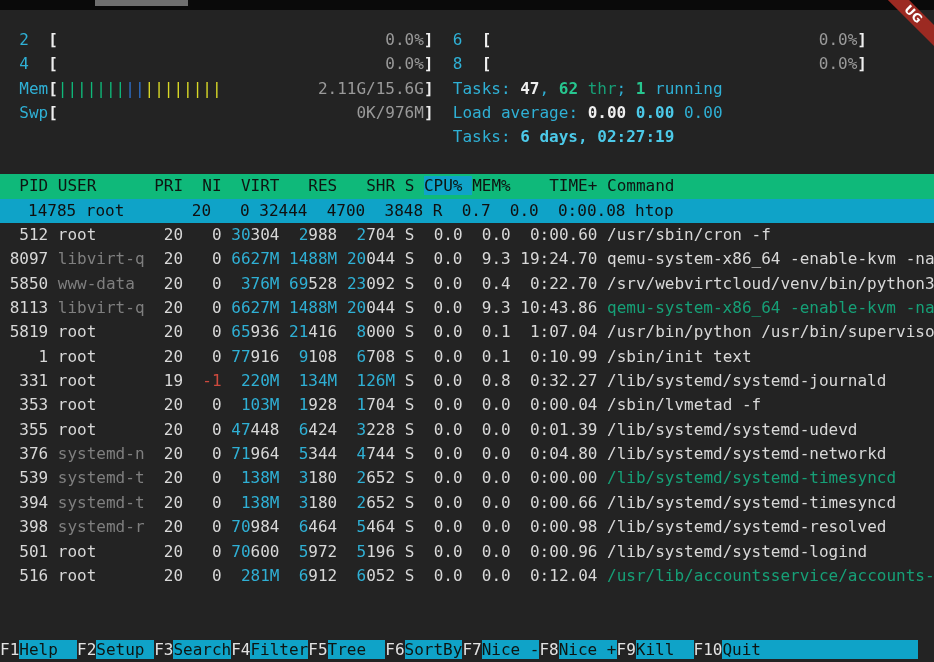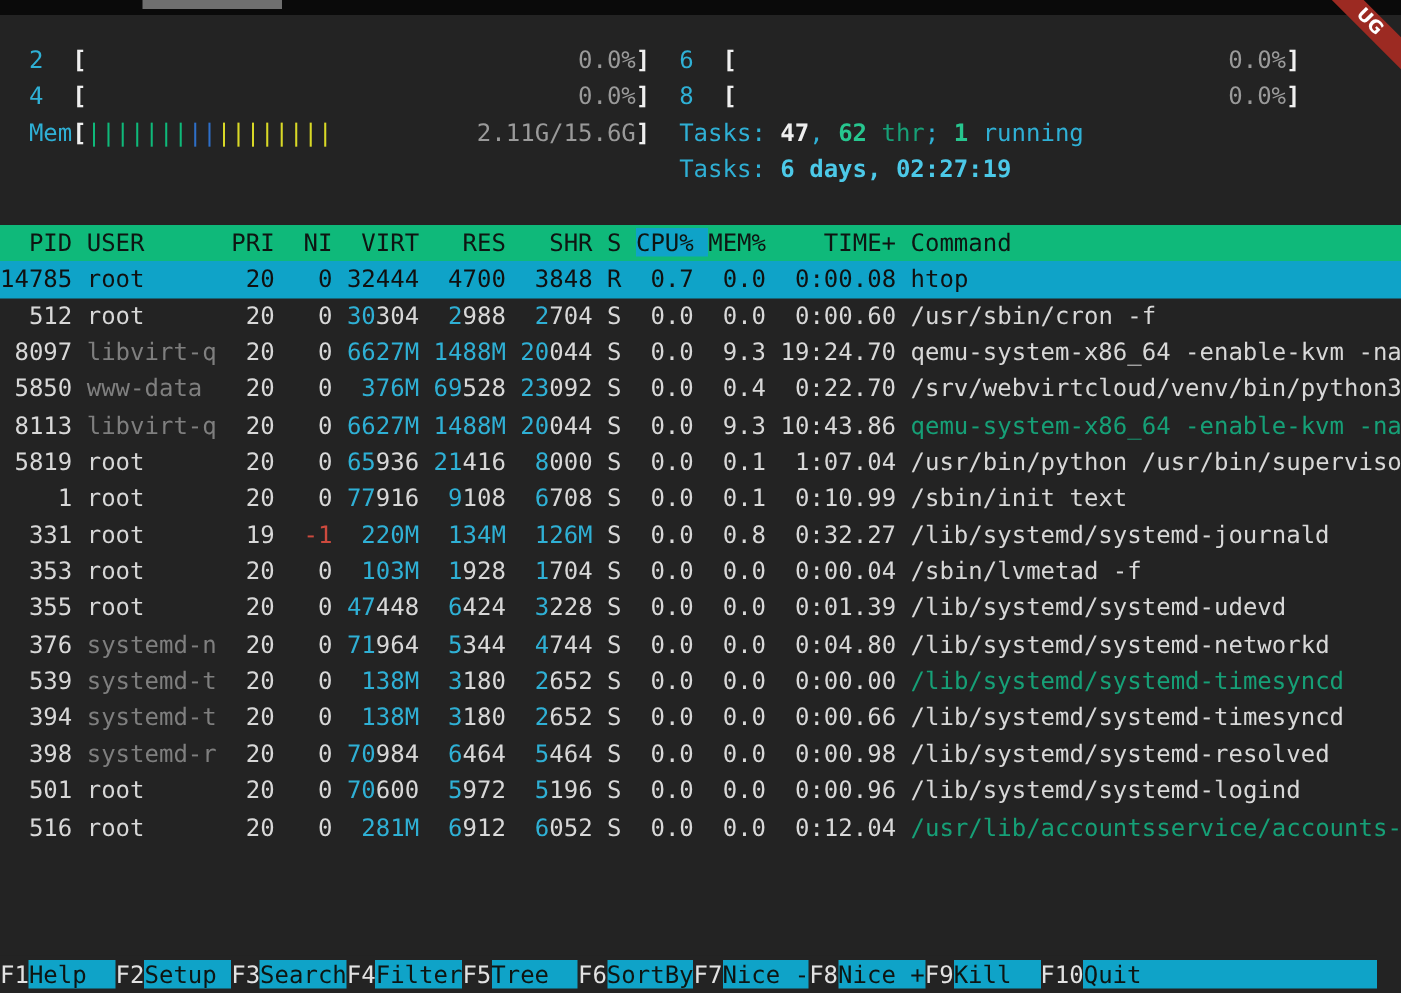--- a/index.html
+++ b/index.html
@@ -21,40 +21,41 @@
   .c-gray{color:var(--gray);}
   .c-dim{color:var(--dim);}
   .c-red{color:var(--red);}
   .c-br{color:var(--bright);font-weight:bold;}
   .p-g{color:var(--pgreen);}
   .p-b{color:var(--pblue);}
   .p-y{color:var(--pyellow);}
   .thead{background:var(--hgreen);}
   .thead span{color:#0e1512;margin-top:9px;}
   .thead .sort{background:var(--hcyan);}
-  .sel{background:var(--hcyan);}
+  .sel{background:var(--hcyan);padding-left:28px;}
   .sel span{color:var(--seltext) !important;font-weight:normal;}
   .fnbar{position:absolute;left:0;right:16px;bottom:0;height:25px;line-height:25px;
          white-space:pre;background:var(--bg);overflow:hidden;}
   .fk{color:#e2e2e2;}
   .fl{background:var(--hcyan);color:#0e1512;}
 </style>
 </head>
 <body>
 
 <div id="screen" style="--bg: #232323; --strip: #0a0a0a; --tab: #6f6f6f; --ribbon: #9c2a22; --hgreen: #0fb97a; --hcyan: #0fa3c8; --white: #d8d8d8; --bright: #efefef; --gray: #9a9a9a; --dim: #7f7f7f; --cyan: #2fb0d5; --cyanb: #4cc9e8; --green: #16a077; --greenb: #27c68f; --red: #cd4a3e; --pgreen: #0fb97a; --pblue: #2e6fc8; --pyellow: #d9d927; --seltext: #101010;">
   <div class="top-strip">
     <div class="tab"></div>
   </div>
   <div class="ribbon"><span>UG</span></div>
   <div class="content">
     <div id="meters">
         <div class="ln"><span>  </span><span class="c-cyan">2  </span><span class="c-br">[</span><span>                                  </span><span class="c-gray">0.0%</span><span class="c-br">]</span><span>  </span><span class="c-cyan">6  </span><span class="c-br">[</span><span>                                  </span><span class="c-gray">0.0%</span><span class="c-br">]</span></div>
         <div class="ln"><span>  </span><span class="c-cyan">4  </span><span class="c-br">[</span><span>                                  </span><span class="c-gray">0.0%</span><span class="c-br">]</span><span>  </span><span class="c-cyan">8  </span><span class="c-br">[</span><span>                                  </span><span class="c-gray">0.0%</span><span class="c-br">]</span></div>
         <div class="ln"><span>  </span><span class="c-cyan">Mem</span><span class="c-br">[</span><span class="p-g">|||||||</span><span class="p-b">||</span><span class="p-y">||||||||</span><span>          </span><span class="c-gray">2.11G/15.6G</span><span class="c-br">]</span><span>  </span><span class="c-cyan">Tasks: </span><span class="c-wb">47</span><span class="c-cyan">, </span><span class="c-gb">62</span><span class="c-green"> thr</span><span class="c-cyan">; </span><span class="c-gb">1</span><span class="c-cyan"> running</span></div>
+        <div class="ln"><span>  </span><span class="c-cyan">Swp</span><span class="c-br">[</span><span>                               </span><span class="c-gray">0K/976M</span><span class="c-br">]</span><span>  </span><span class="c-cyan">Load average: </span><span class="c-wb">0.00</span><span> </span><span class="c-cyanb">0.00</span><span> </span><span class="c-cyan">0.00</span></div>
         <div class="ln"><span>                                               </span><span class="c-cyan">Tasks: </span><span class="c-cyanb">6 days, 02:27:19</span></div>
         <div class="ln"></div>
       </div>
     <div id="table">
         <div class="ln thead"><span>  PID</span><span> </span><span>USER     </span><span> </span><span>PRI</span><span> </span><span> NI</span><span> </span><span> VIRT</span><span> </span><span>  RES</span><span> </span><span>  SHR</span><span> </span><span>S</span><span> </span><span class="sort">CPU% </span><span>MEM%</span><span> </span><span>   TIME+</span><span> </span><span>Command</span><span>                           </span></div>
         <div class="ln row sel"><span class="c-w">14785</span><span> </span><span class="c-w">root     </span><span> </span><span class="c-w"> 20</span><span> </span><span class="c-w">  0</span><span> </span><span class="c-cyan">32</span><span class="c-w">444</span><span> </span><span> </span><span class="c-cyan">4</span><span class="c-w">700</span><span> </span><span> </span><span class="c-cyan">3</span><span class="c-w">848</span><span> </span><span class="c-w">R</span><span> </span><span class="c-w"> 0.7</span><span> </span><span class="c-w"> 0.0</span><span> </span><span class="c-w"> 0:00.08</span><span> </span><span class="c-w">htop</span></div>
         <div class="ln row"><span class="c-w">  512</span><span> </span><span class="c-w">root     </span><span> </span><span class="c-w"> 20</span><span> </span><span class="c-w">  0</span><span> </span><span class="c-cyan">30</span><span class="c-w">304</span><span> </span><span> </span><span class="c-cyan">2</span><span class="c-w">988</span><span> </span><span> </span><span class="c-cyan">2</span><span class="c-w">704</span><span> </span><span class="c-w">S</span><span> </span><span class="c-w"> 0.0</span><span> </span><span class="c-w"> 0.0</span><span> </span><span class="c-w"> 0:00.60</span><span> </span><span class="c-w">/usr/sbin/cron -f</span></div>
         <div class="ln row"><span class="c-w"> 8097</span><span> </span><span class="c-dim">libvirt-q</span><span> </span><span class="c-w"> 20</span><span> </span><span class="c-w">  0</span><span> </span><span class="c-cyan">6627M</span><span> </span><span class="c-cyan">1488M</span><span> </span><span class="c-cyan">20</span><span class="c-w">044</span><span> </span><span class="c-w">S</span><span> </span><span class="c-w"> 0.0</span><span> </span><span class="c-w"> 9.3</span><span> </span><span class="c-w">19:24.70</span><span> </span><span class="c-w">qemu-system-x86_64 -enable-kvm -na</span></div>
         <div class="ln row"><span class="c-w"> 5850</span><span> </span><span class="c-dim">www-data </span><span> </span><span class="c-w"> 20</span><span> </span><span class="c-w">  0</span><span> </span><span> </span><span class="c-cyan">376M</span><span> </span><span class="c-cyan">69</span><span class="c-w">528</span><span> </span><span class="c-cyan">23</span><span class="c-w">092</span><span> </span><span class="c-w">S</span><span> </span><span class="c-w"> 0.0</span><span> </span><span class="c-w"> 0.4</span><span> </span><span class="c-w"> 0:22.70</span><span> </span><span class="c-w">/srv/webvirtcloud/venv/bin/python3</span></div>
         <div class="ln row"><span class="c-w"> 8113</span><span> </span><span class="c-dim">libvirt-q</span><span> </span><span class="c-w"> 20</span><span> </span><span class="c-w">  0</span><span> </span><span class="c-cyan">6627M</span><span> </span><span class="c-cyan">1488M</span><span> </span><span class="c-cyan">20</span><span class="c-w">044</span><span> </span><span class="c-w">S</span><span> </span><span class="c-w"> 0.0</span><span> </span><span class="c-w"> 9.3</span><span> </span><span class="c-w">10:43.86</span><span> </span><span class="c-green">qemu-system-x86_64 -enable-kvm -na</span></div>

